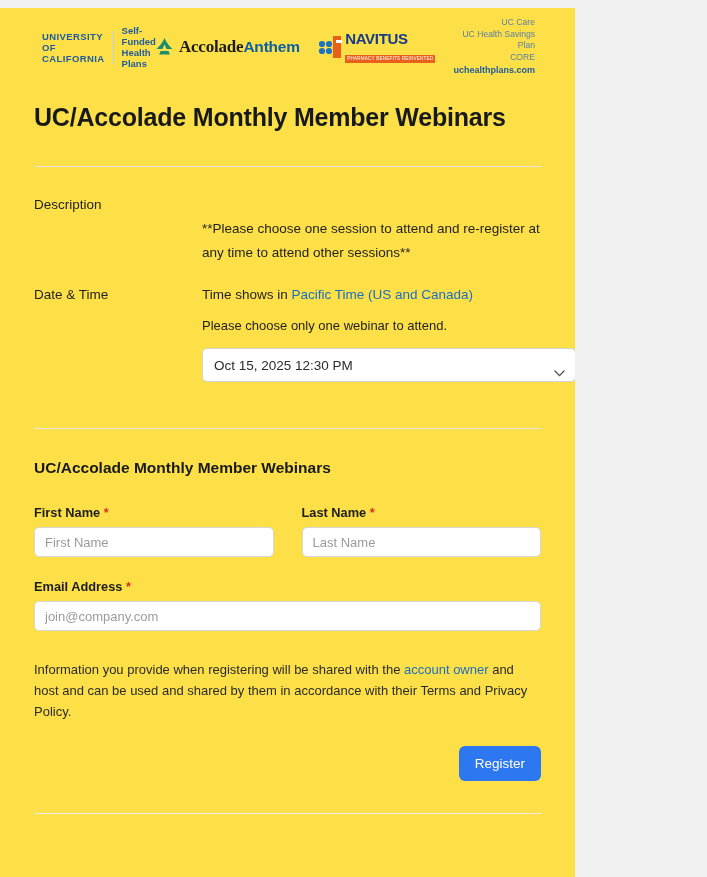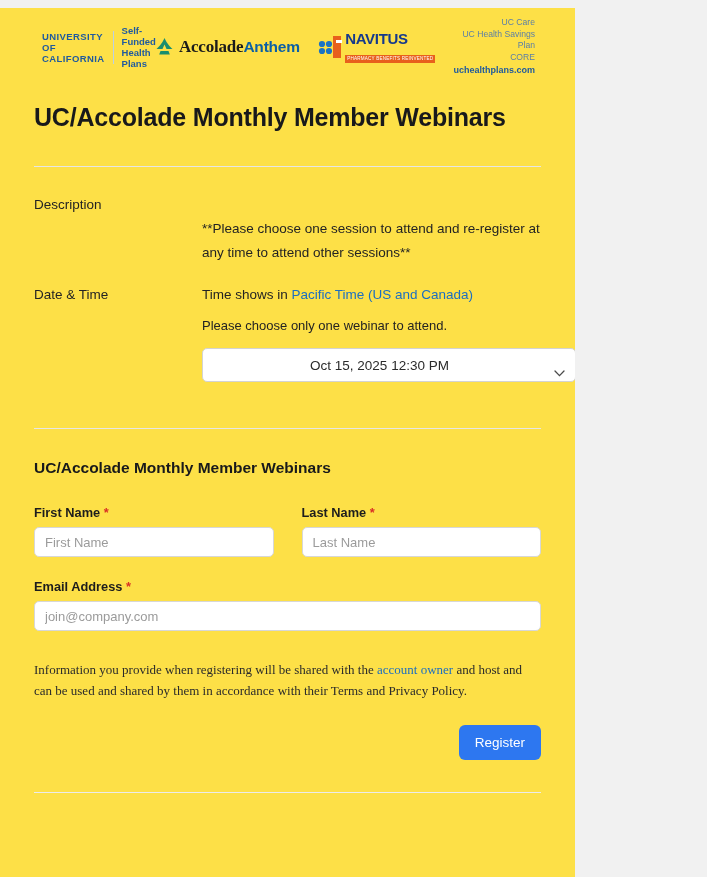--- a/index.html
+++ b/index.html
@@ -190,21 +190,20 @@
     height: 34px;
     padding: 0 30px 0 11px;
     font-family: "Liberation Sans", sans-serif;
     font-size: 13.5px;
     color: #2b2b2b;
     background: #fff;
     border: 1px solid #d3d3d3;
     border-radius: 5px;
     outline: none;
     cursor: pointer;
-    text-align: center;
   }
   .select-chevron {
     position: absolute;
     right: 11px;
     top: 13px;
     pointer-events: none;
   }
 
   
   .form-section { margin-top: 52px; }
@@ -242,21 +241,20 @@
   }
   input.text-input::placeholder { color: #9b9b9b; }
   .field-full { margin-top: 22px; }
 
   .disclaimer {
     margin-top: 28px;
     font-size: 13px;
     line-height: 21px;
     color: #2b2b2b;
     max-width: 640px;
-    font-family: Liberation Serif, serif;
   }
 
   .actions {
     display: flex;
     justify-content: flex-end;
     margin-top: 24px;
   }
   button.register {
     background: #2d77f0;
     color: #fff;

